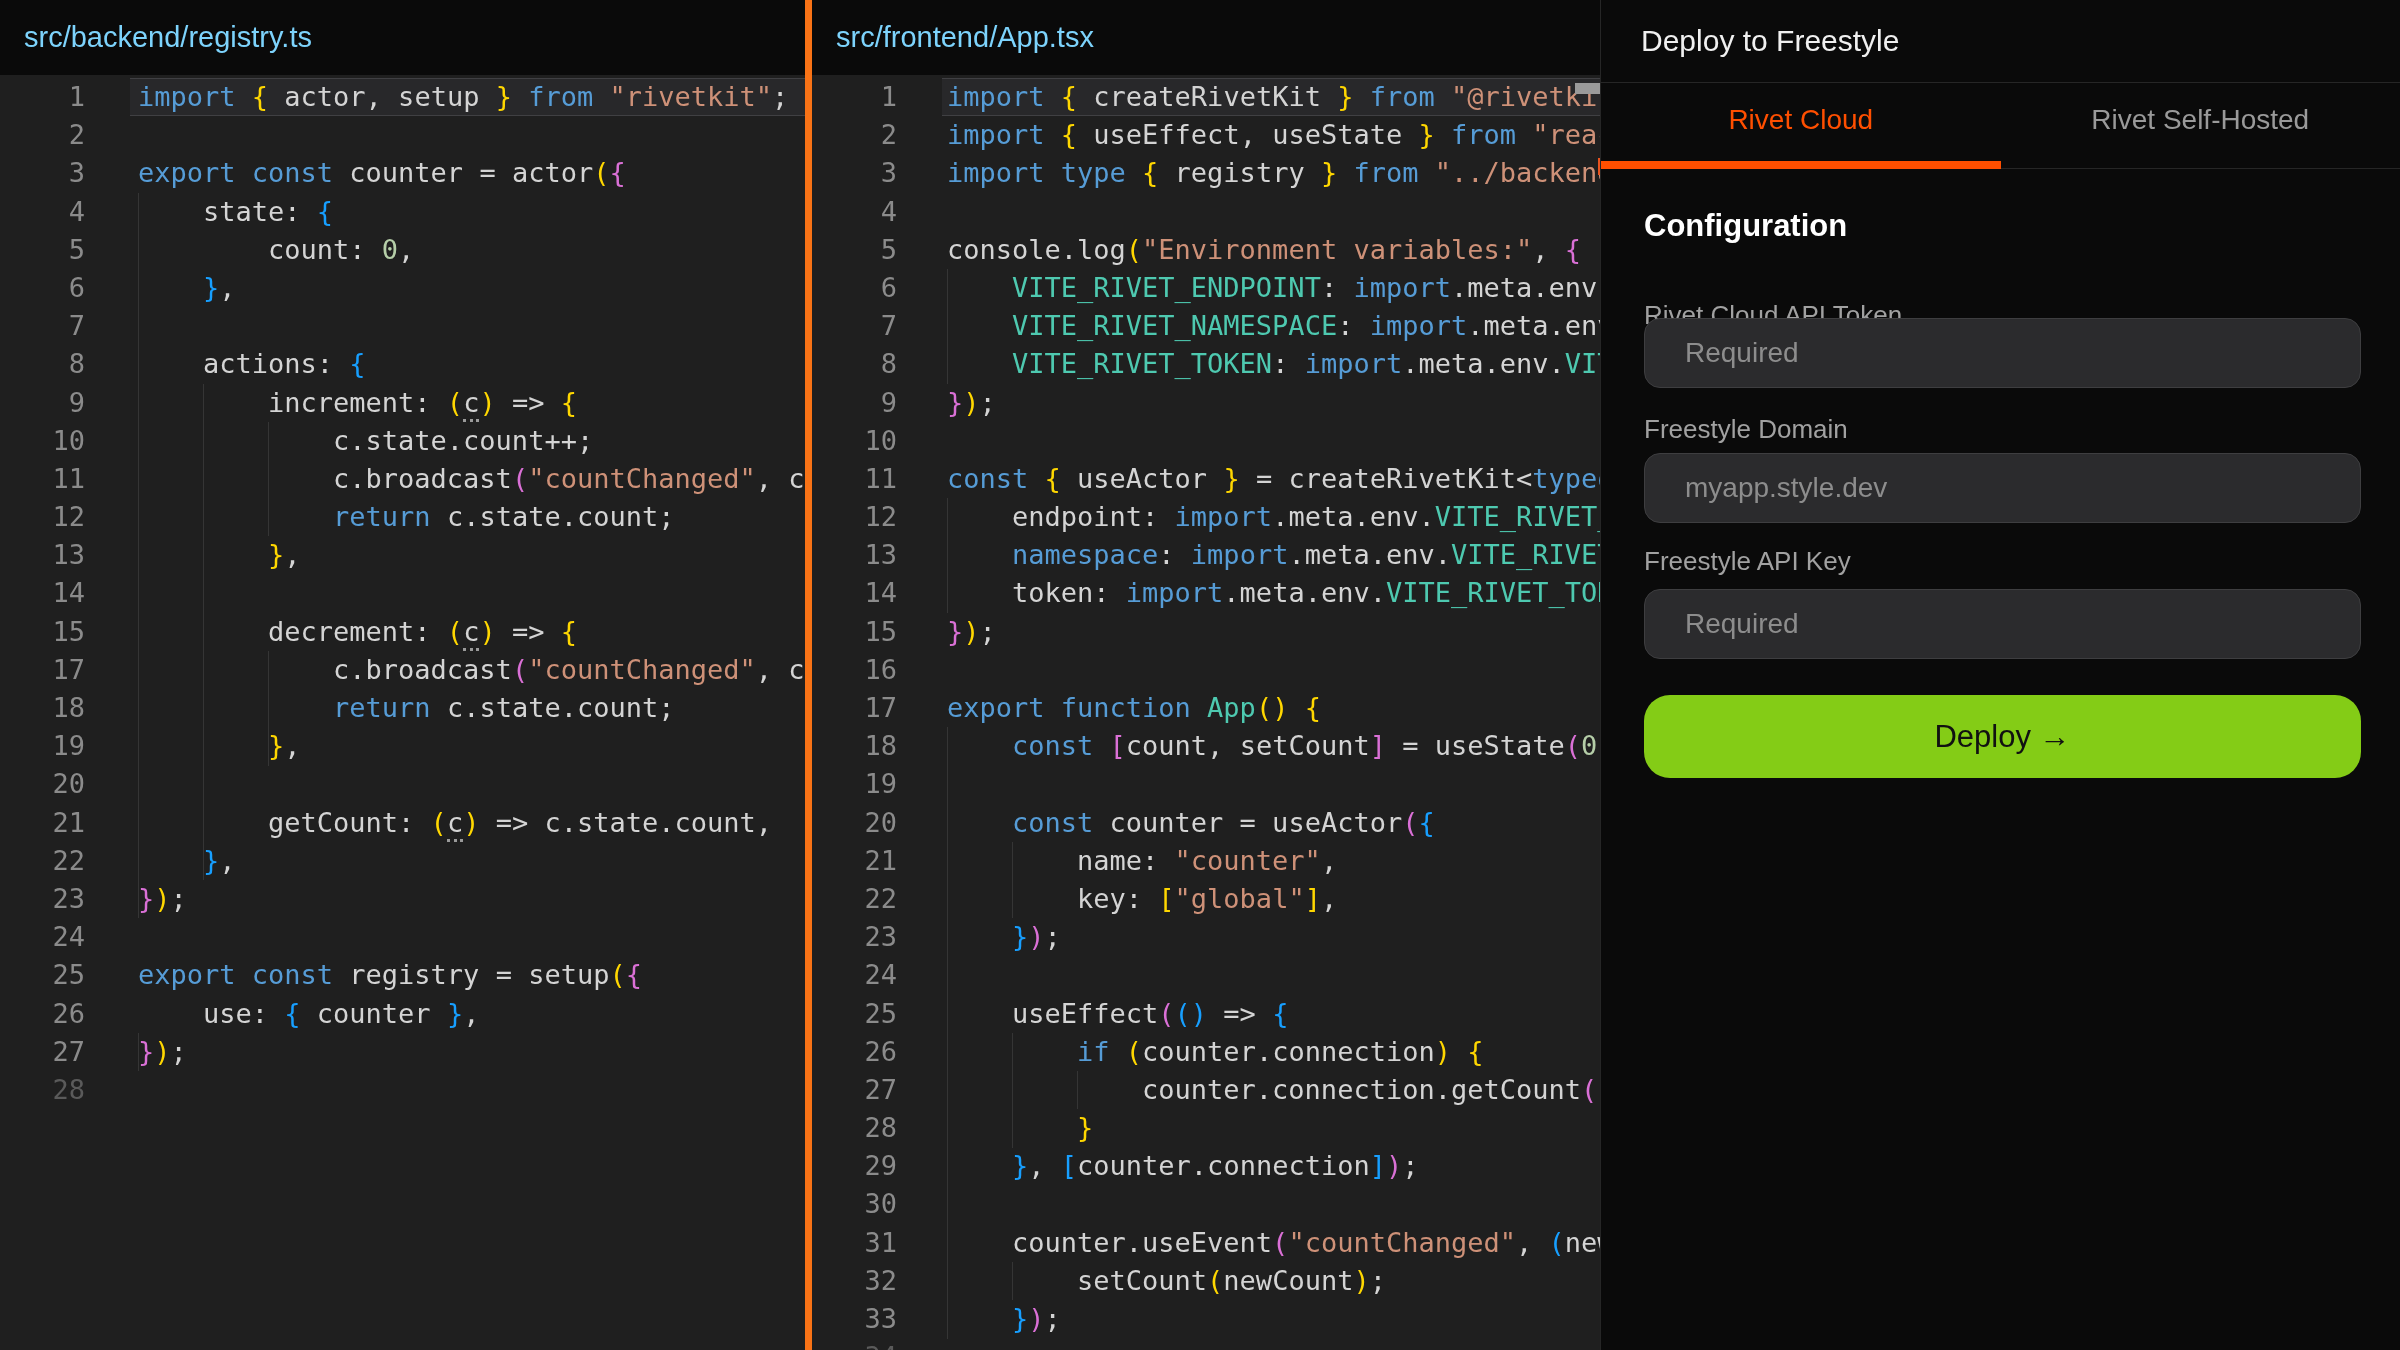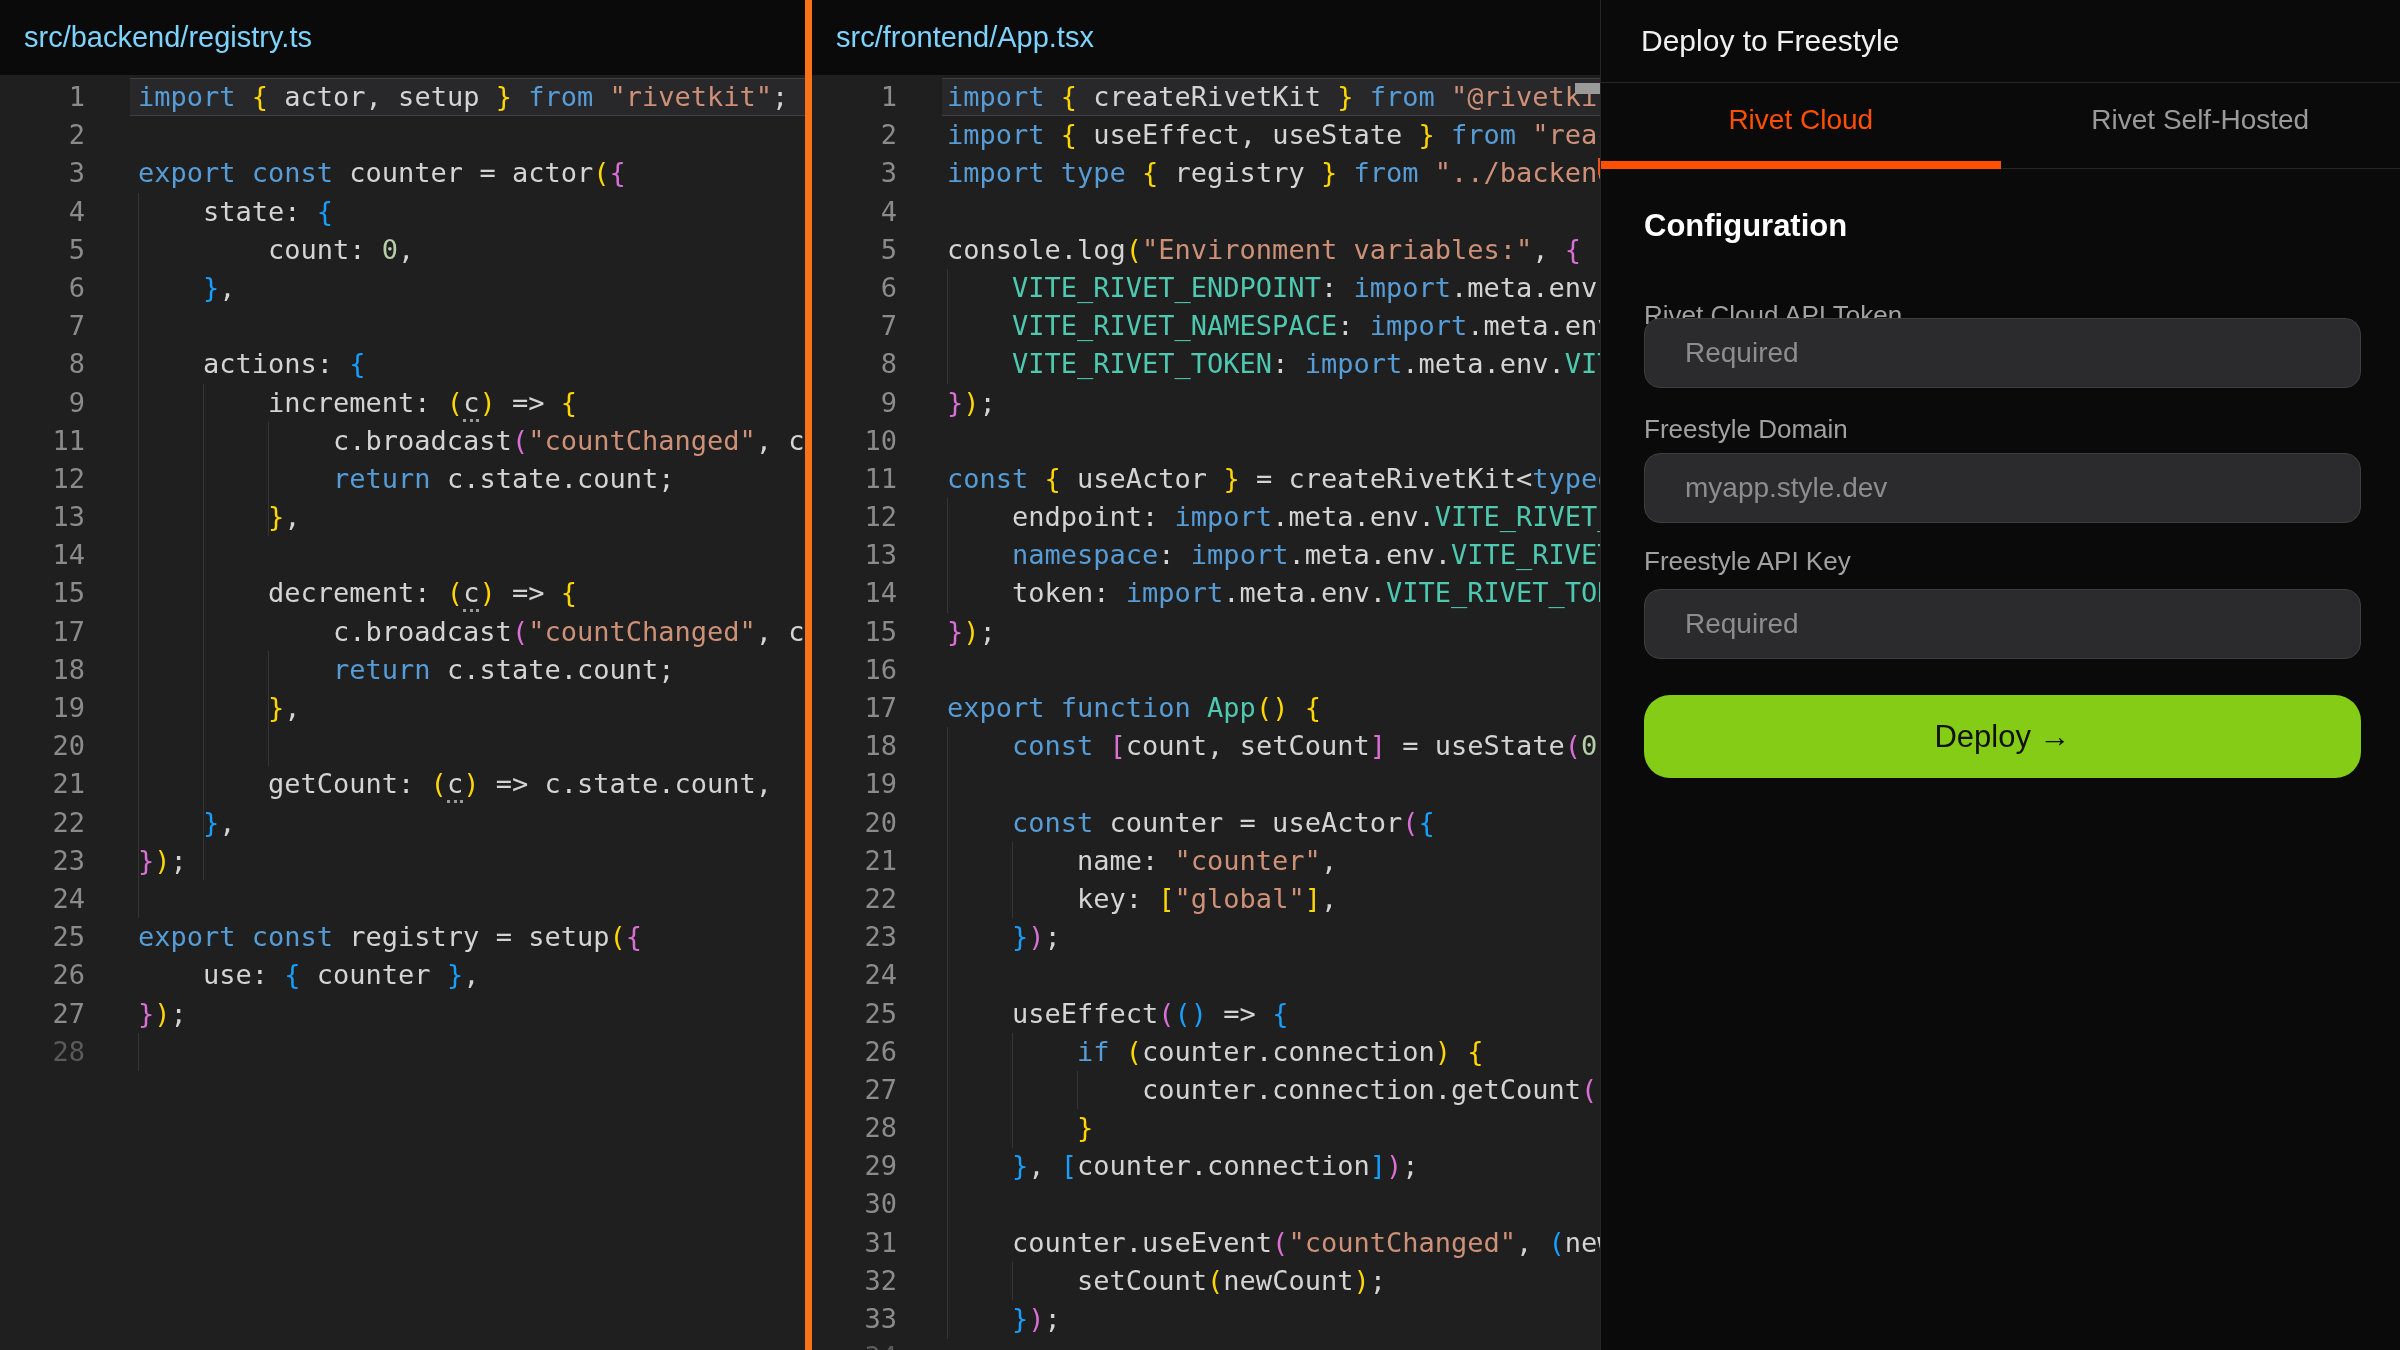--- a/index.html
+++ b/index.html
@@ -67,20 +67,21 @@
     <div class="code">
         <div class="code-line"><div class="hl-box"></div><span class="gutter">1</span><span class="line-text"><span class="tk-k">import</span><span class="tk-d"> </span><span class="tk-b1">{</span><span class="tk-d"> actor, setup </span><span class="tk-b1">}</span><span class="tk-k"> from</span><span class="tk-s"> "rivetkit"</span><span class="tk-d">;</span></span></div>
         <div class="code-line"><span class="gutter">2</span><span class="line-text"></span></div>
         <div class="code-line"><span class="gutter">3</span><span class="line-text"><span class="tk-k">export const</span><span class="tk-d"> counter = actor</span><span class="tk-b1">(</span><span class="tk-b2">{</span></span></div>
         <div class="code-line"><span class="gutter">4</span><span class="line-text"><span class="tk-d">    state: </span><span class="tk-b3">{</span></span></div>
         <div class="code-line"><span class="gutter">5</span><span class="line-text"><span class="tk-d">        count: </span><span class="tk-n">0</span><span class="tk-d">,</span></span></div>
         <div class="code-line"><span class="gutter">6</span><span class="line-text"><span class="tk-d">    </span><span class="tk-b3">}</span><span class="tk-d">,</span></span></div>
         <div class="code-line"><span class="gutter">7</span><span class="line-text"></span></div>
         <div class="code-line"><span class="gutter">8</span><span class="line-text"><span class="tk-d">    actions: </span><span class="tk-b3">{</span></span></div>
         <div class="code-line"><span class="gutter">9</span><span class="line-text"><span class="tk-d">        increment: </span><span class="tk-b1">(</span><span class="tk-p">c</span><span class="tk-b1">)</span><span class="tk-d"> =&gt; </span><span class="tk-b1">{</span></span></div>
+        <div class="code-line"><span class="gutter">10</span><span class="line-text"><span class="tk-d">            c.state.count++;</span></span></div>
         <div class="code-line"><span class="gutter">11</span><span class="line-text"><span class="tk-d">            c.broadcast</span><span class="tk-b2">(</span><span class="tk-s">"countChanged"</span><span class="tk-d">, c.state.count</span></span></div>
         <div class="code-line"><span class="gutter">12</span><span class="line-text"><span class="tk-d">            </span><span class="tk-k">return</span><span class="tk-d"> c.state.count;</span></span></div>
         <div class="code-line"><span class="gutter">13</span><span class="line-text"><span class="tk-d">        </span><span class="tk-b1">}</span><span class="tk-d">,</span></span></div>
         <div class="code-line"><span class="gutter">14</span><span class="line-text"></span></div>
         <div class="code-line"><span class="gutter">15</span><span class="line-text"><span class="tk-d">        decrement: </span><span class="tk-b1">(</span><span class="tk-p">c</span><span class="tk-b1">)</span><span class="tk-d"> =&gt; </span><span class="tk-b1">{</span></span></div>
         <div class="code-line"><span class="gutter">17</span><span class="line-text"><span class="tk-d">            c.broadcast</span><span class="tk-b2">(</span><span class="tk-s">"countChanged"</span><span class="tk-d">, c.state.count</span></span></div>
         <div class="code-line"><span class="gutter">18</span><span class="line-text"><span class="tk-d">            </span><span class="tk-k">return</span><span class="tk-d"> c.state.count;</span></span></div>
         <div class="code-line"><span class="gutter">19</span><span class="line-text"><span class="tk-d">        </span><span class="tk-b1">}</span><span class="tk-d">,</span></span></div>
         <div class="code-line"><span class="gutter">20</span><span class="line-text"></span></div>
         <div class="code-line"><span class="gutter">21</span><span class="line-text"><span class="tk-d">        getCount: </span><span class="tk-b1">(</span><span class="tk-p">c</span><span class="tk-b1">)</span><span class="tk-d"> =&gt; c.state.count,</span></span></div>

